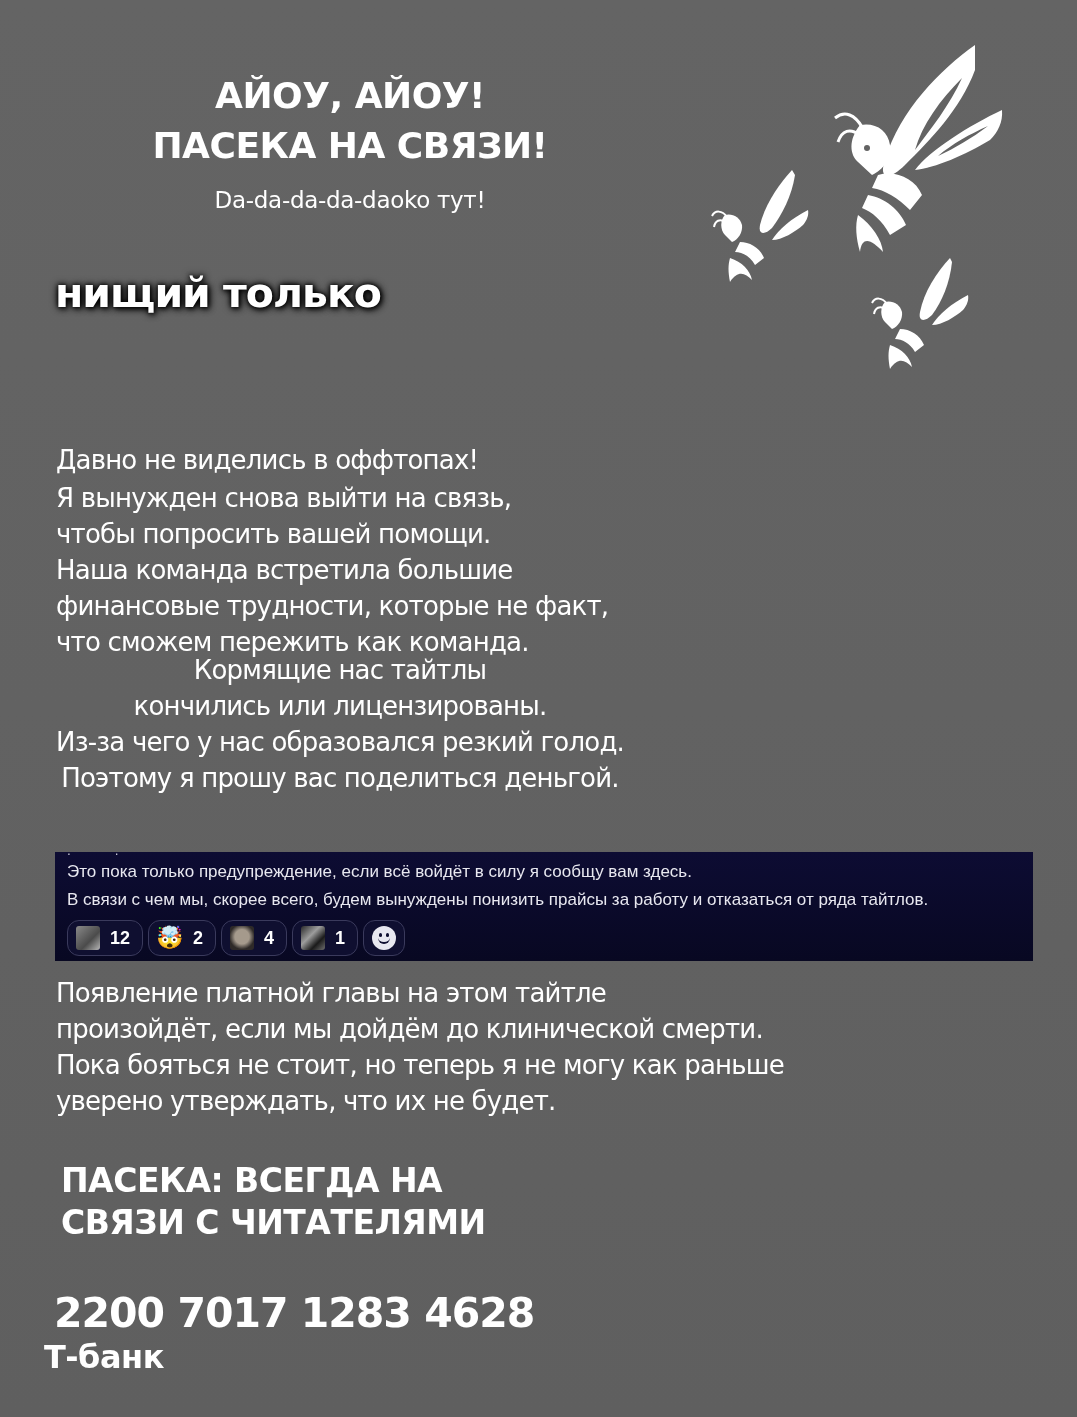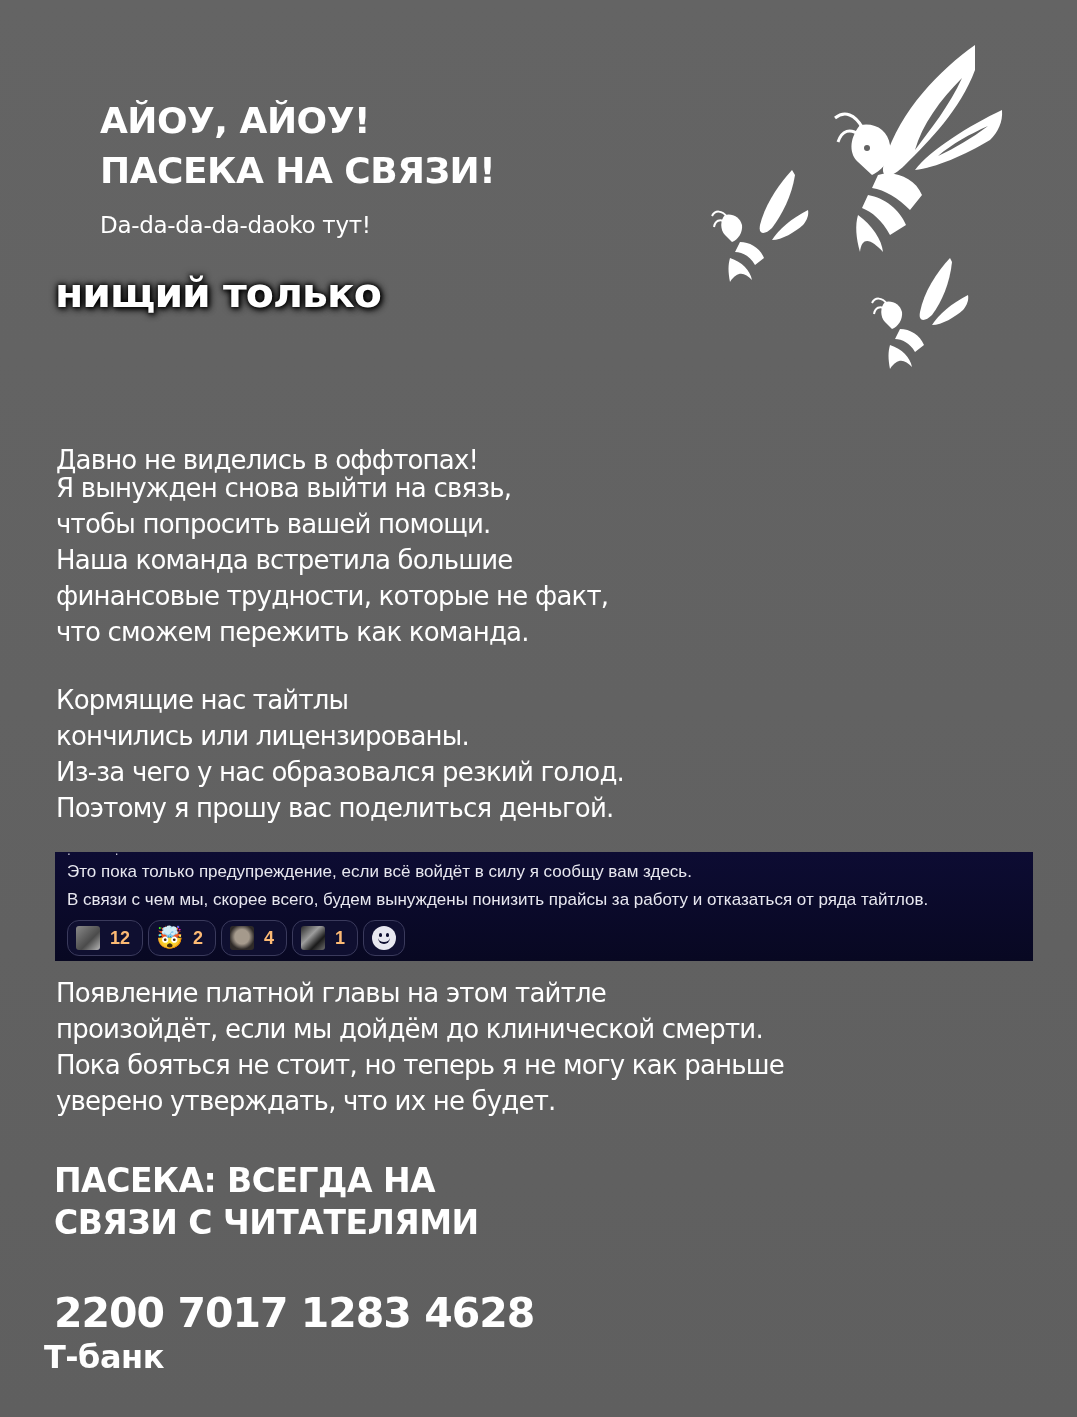--- a/index.html
+++ b/index.html
@@ -6,23 +6,23 @@
     html, body { width: 1077px; height: 1417px; overflow: hidden; }
     body {
       background: linear-gradient(180deg, #646464 0%, #626262 50%, #5f5f5f 100%);
       font-family: "DejaVu Sans", sans-serif;
       color: #ffffff;
       position: relative;
     }
     .header-block {
       position: absolute;
       left: 100px;
-      top: 96px;
+      top: 71px;
       width: 500px;
-      text-align: left;
+      text-align: center;
     }
     .header-title {
       font-family: "DejaVu Sans", sans-serif;
       font-weight: bold;
       font-size: 36px;
       line-height: 50px;
       letter-spacing: -0.5px;
     }
     .header-sub {
       margin-top: 16px;
@@ -52,22 +52,22 @@
       position: absolute;
       left: 56px;
       font-family: "DejaVu Sans", sans-serif;
       font-size: 26px;
       line-height: 36px;
       letter-spacing: -0.8px;
       color: #ffffff;
       white-space: pre-line;
     }
     .p1 { top: 398px; margin-top: 44px; }
-    .p2 { top: 470px; }
-    .p3 { top: 682px; }
+    .p2 { top: 480px; }
+    .p3 { top: 652px; text-align: center; }
     .p4 { top: 975px; }
     .chat-panel {
       position: absolute;
       left: 55px;
       top: 852px;
       width: 978px;
       height: 109px;
       background: linear-gradient(180deg, #0d0c33 0%, #080822 100%);
       overflow: hidden;
       padding: 6px 12px 0 12px;
@@ -95,21 +95,21 @@
     }
     .reaction {
       display: flex;
       align-items: center;
       gap: 10px;
       height: 36px;
       padding: 0 12px 0 8px;
       border: 1px solid #3a3a5c;
       border-radius: 12px;
       background: #0f0f30;
-      color: #fdba74;
+      color: #ffffff;
       font-family: "Liberation Sans", sans-serif;
       font-weight: bold;
       font-size: 18px;
       cursor: pointer;
     }
     .reaction .thumb {
       width: 24px;
       height: 24px;
       border-radius: 3px;
     }
@@ -136,21 +136,21 @@
       content: ""; position: absolute; top: 7px; width: 3px; height: 4px; background: #0f0f30; border-radius: 2px;
     }
     .smile-icon::before { left: 7px; }
     .smile-icon::after { right: 7px; }
     .smile-mouth {
       position: absolute; left: 6px; top: 11px; width: 12px; height: 7px;
       border-bottom: 2.5px solid #0f0f30; border-radius: 0 0 8px 8px;
     }
     .footer-heading {
       position: absolute;
-      left: 54px;
+      left: 61px;
       top: 1160px;
       font-family: "DejaVu Sans", sans-serif;
       font-weight: bold;
       font-size: 33px;
       line-height: 42px;
       letter-spacing: -0.5px;
     }
     .card-number {
       position: absolute;
       left: 54px;

